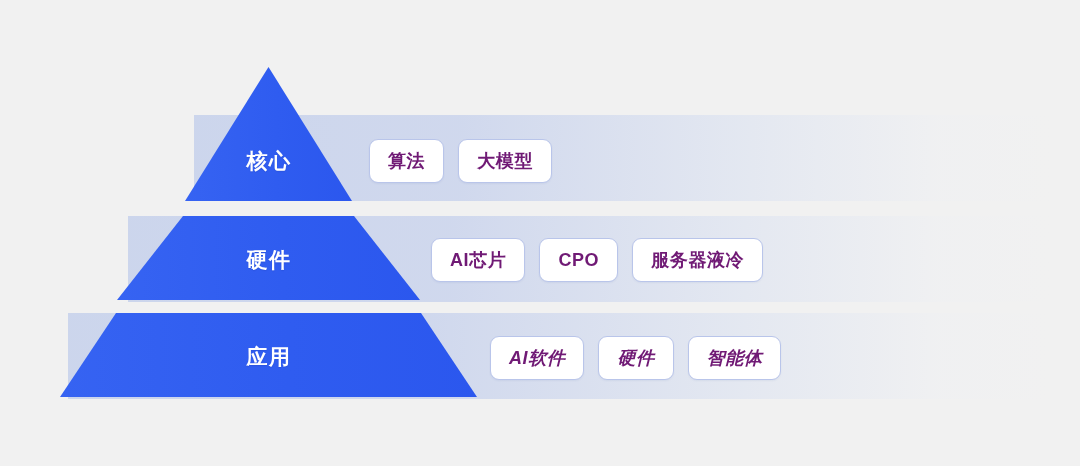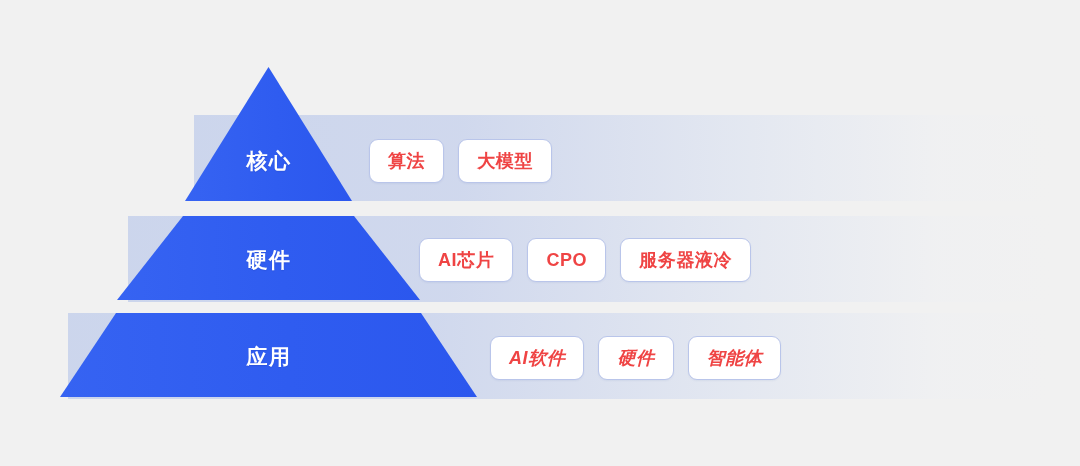--- a/index.html
+++ b/index.html
@@ -89,34 +89,34 @@
 
   
   .chip-row {
     position: absolute;
     display: flex;
     align-items: center;
     gap: 14px;
     height: 44px;
   }
   .row-core { left: 369px; top: 139px; }
-  .row-hw   { left: 419px; top: 238px; }
+  .row-hw   { left: 431px; top: 238px; }
   .row-app  { left: 490px; top: 336px; font-style: italic; }
 
   .chip {
     display: flex;
     align-items: center;
     justify-content: center;
     height: 44px;
     padding: 0 18px;
     box-sizing: border-box;
     background: #ffffff;
     border: 1.4px solid #b9c5ea;
     border-radius: 9px;
-    color: #ef4444;
+    color: #701a75;
     font-size: 18px;
     font-weight: 700;
     letter-spacing: 0.6px;
     white-space: nowrap;
     box-shadow: 0 1px 2px rgba(60,80,150,0.07);
   }
 </style>
 </head>
 <body>
 

